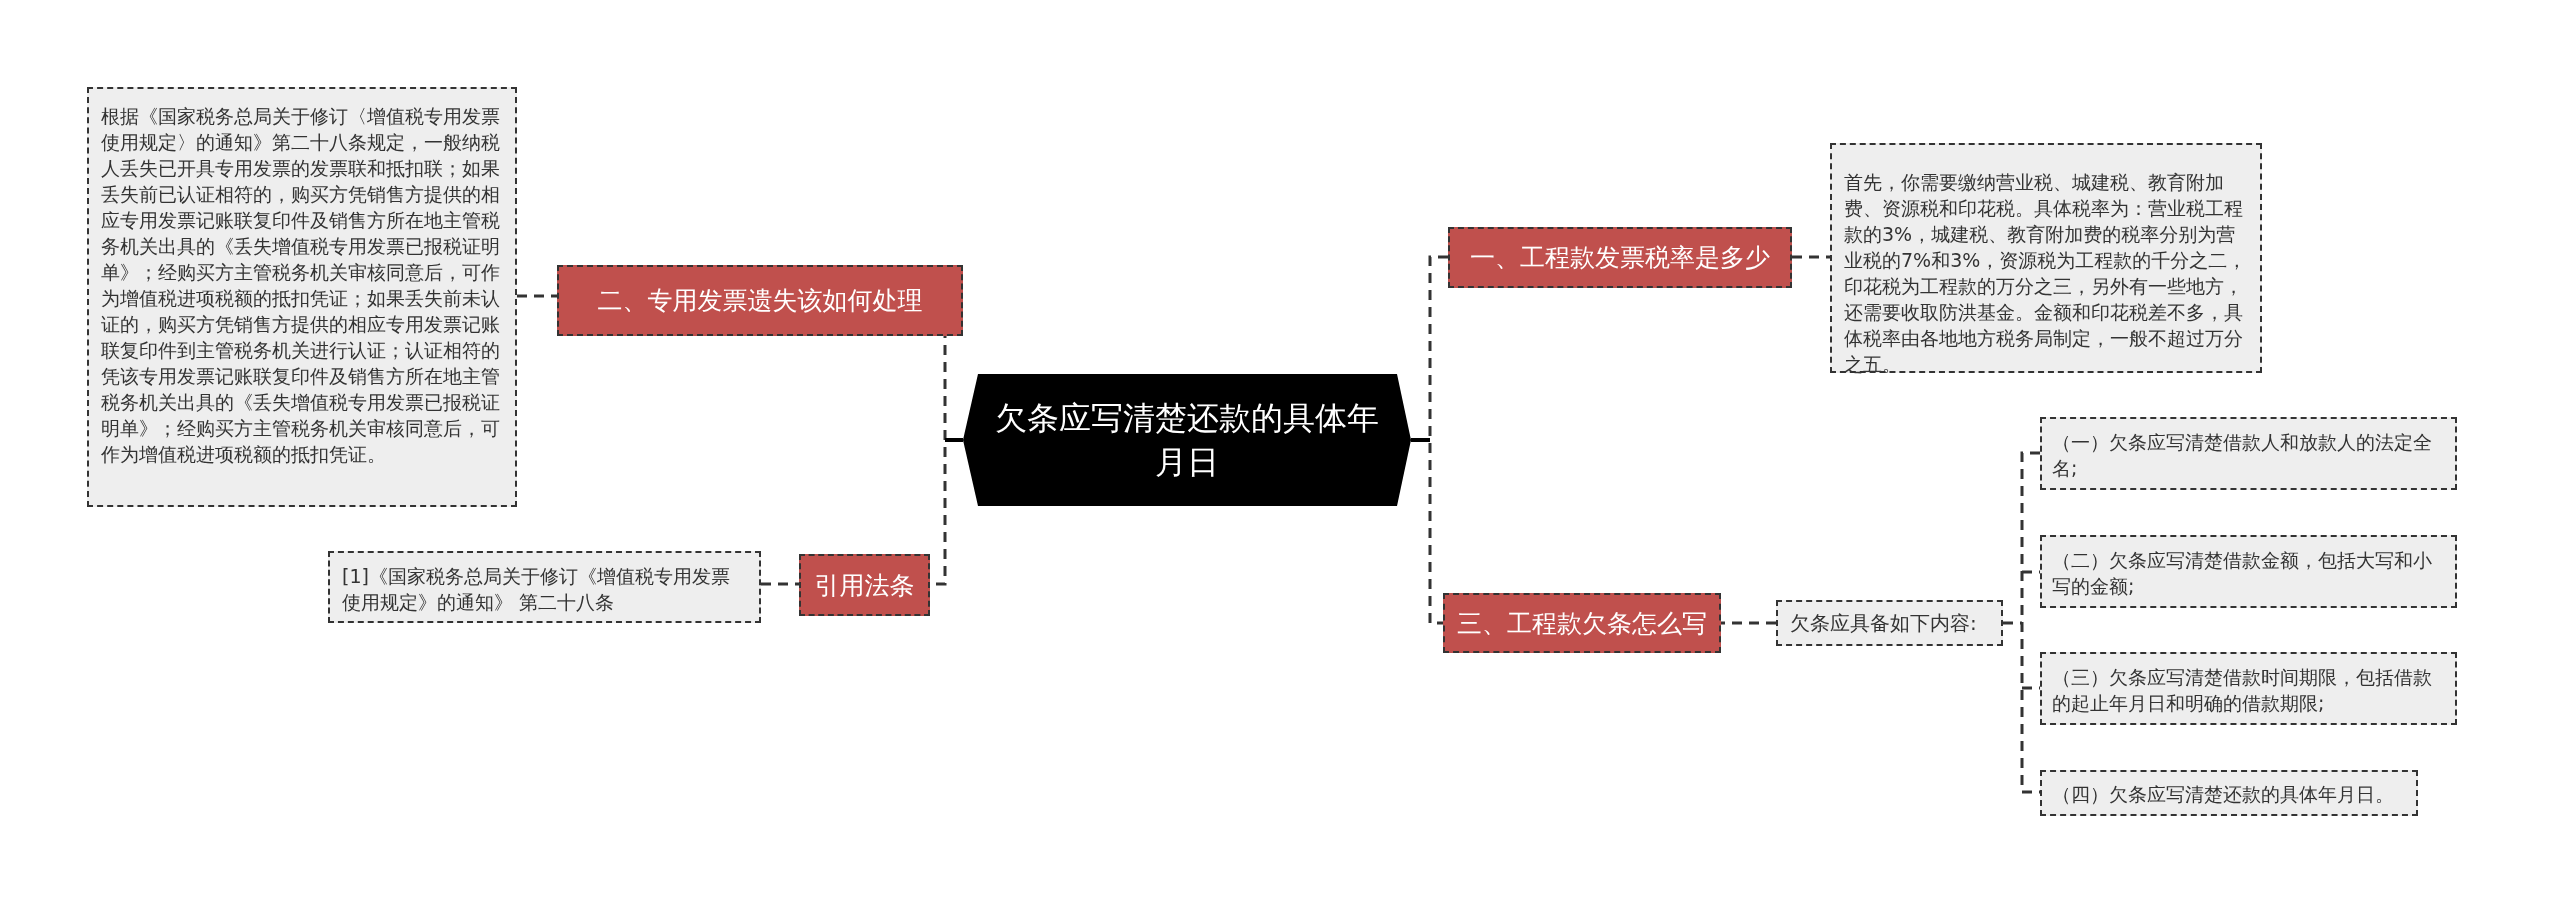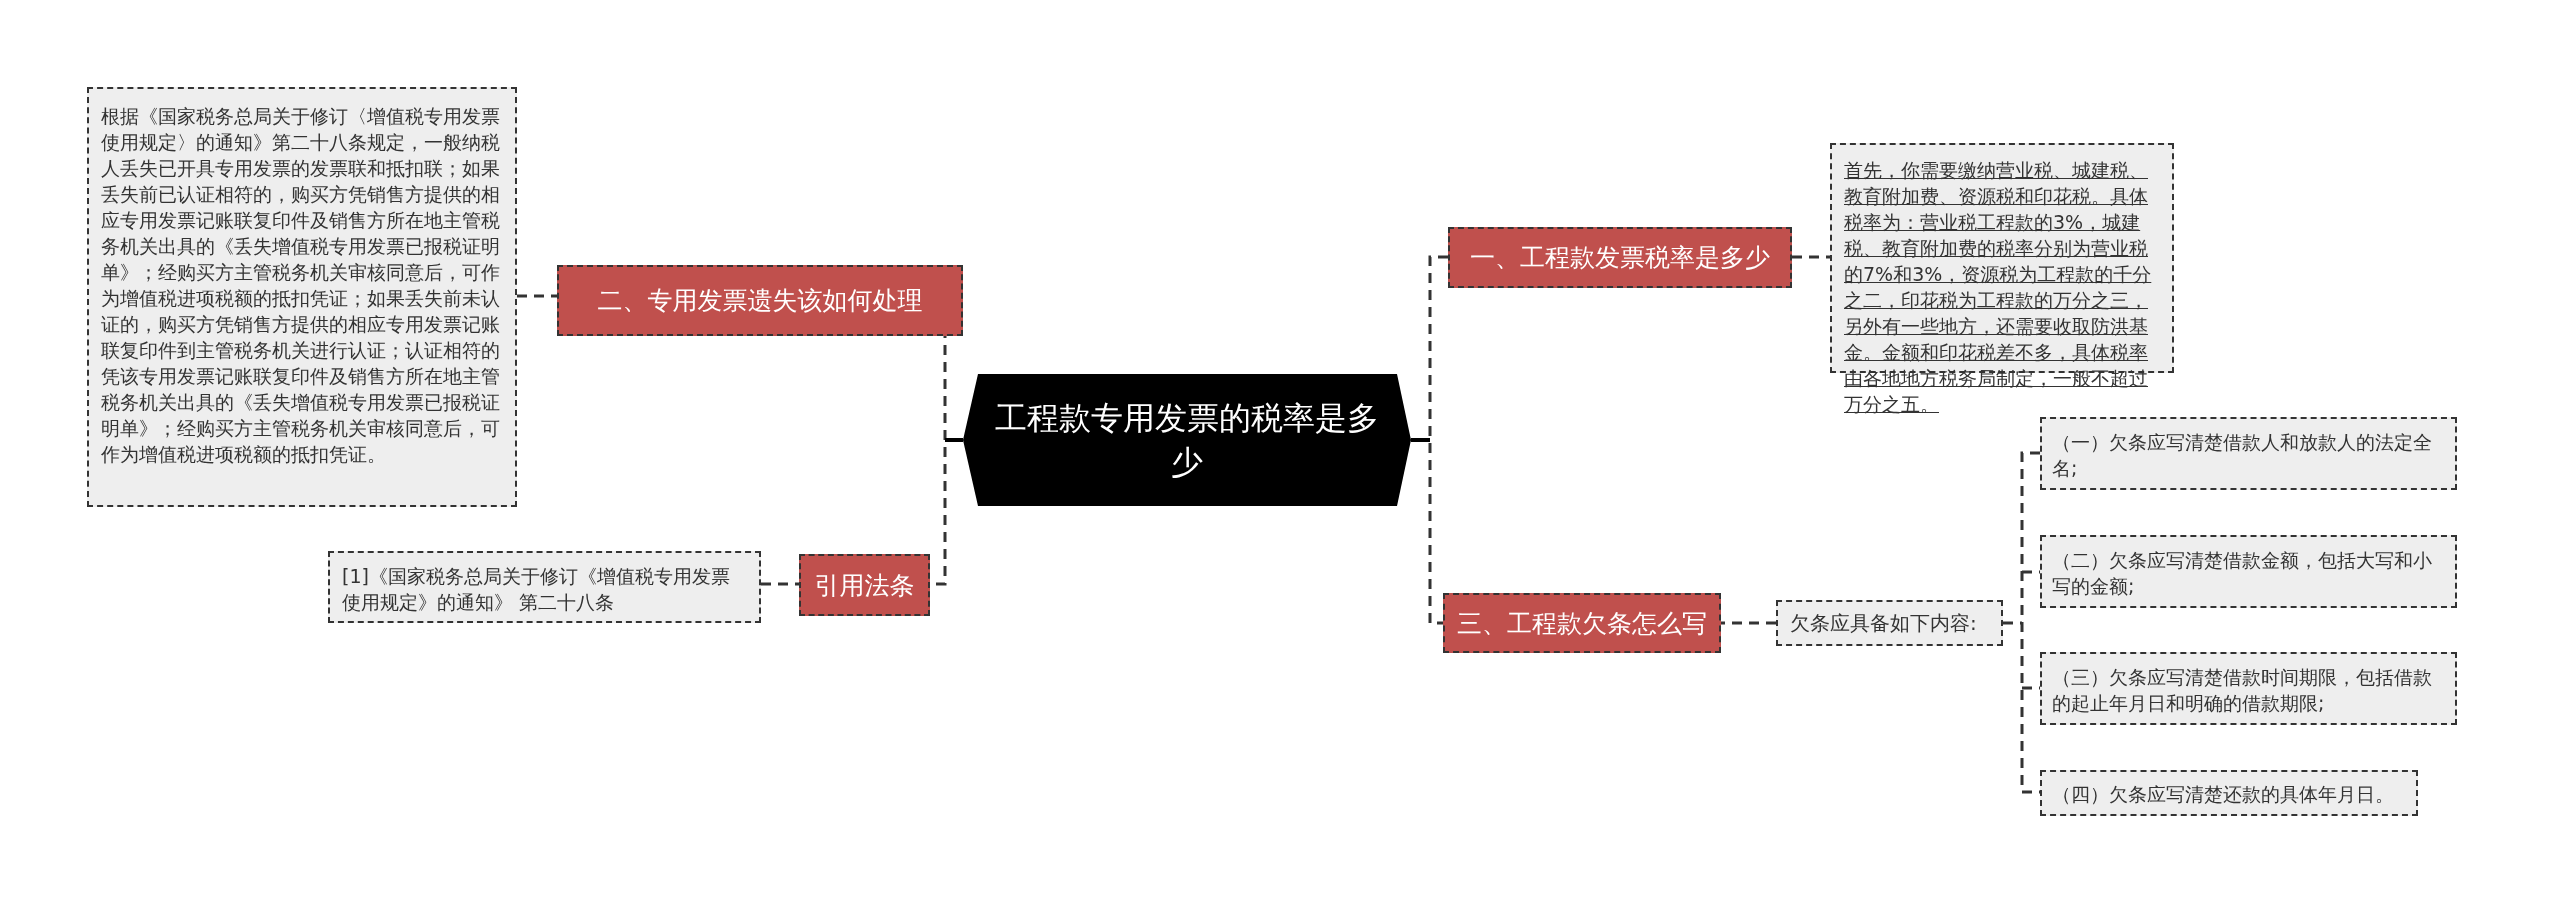--- a/index.html
+++ b/index.html
@@ -49,41 +49,41 @@
     <g stroke="#000000" stroke-width="4">
       <path d="M 945 440 L 963 440"></path>
       <path d="M 1411 440 L 1430 440"></path>
     </g>
   </svg>
 
   <div class="node root" style="left:963px; top:374px; width:448px; height:132px;">
     <svg class="root-shape" viewBox="0 0 448 132" preserveAspectRatio="none">
       <polygon points="15,0 434,0 448,66 434,132 15,132 0,66" fill="#000000"></polygon>
     </svg>
-    <span class="root-text">工程款专用发票的税率是多少</span>
+    <span class="root-text">欠条应写清楚还款的具体年月日</span>
   </div>
 
   <div class="node branch" style="left:557px; top:265px; width:406px; height:71px;">
     <span>二、专用发票遗失该如何处理</span>
   </div>
   <div class="node leaf" style="left:87px; top:87px; width:430px; height:420px; padding:14px 12px;">
     <span>根据《国家税务总局关于修订〈增值税专用发票使用规定〉的通知》第二十八条规定，一般纳税人丢失已开具专用发票的发票联和抵扣联；如果丢失前已认证相符的，购买方凭销售方提供的相应专用发票记账联复印件及销售方所在地主管税务机关出具的《丢失增值税专用发票已报税证明单》；经购买方主管税务机关审核同意后，可作为增值税进项税额的抵扣凭证；如果丢失前未认证的，购买方凭销售方提供的相应专用发票记账联复印件到主管税务机关进行认证；认证相符的凭该专用发票记账联复印件及销售方所在地主管税务机关出具的《丢失增值税专用发票已报税证明单》；经购买方主管税务机关审核同意后，可作为增值税进项税额的抵扣凭证。</span>
   </div>
 
   <div class="node branch" style="left:799px; top:554px; width:131px; height:62px;">
     <span>引用法条</span>
   </div>
   <div class="node leaf" style="left:328px; top:551px; width:433px; height:72px; padding:10px 12px;">
     <span>[1]《国家税务总局关于修订《增值税专用发票使用规定》的通知》 第二十八条</span>
   </div>
 
   <div class="node branch" style="left:1448px; top:227px; width:344px; height:61px;justify-content:center;">
     <span>一、工程款发票税率是多少</span>
   </div>
-  <div class="node leaf" style="left:1830px; top:143px; width:344px; height:230px; padding:12px 12px;text-decoration:underline;">
+  <div class="node leaf" style="left:1830px; top:143px; width:432px; height:230px; padding:24px 12px;">
     <span>首先，你需要缴纳营业税、城建税、教育附加费、资源税和印花税。具体税率为：营业税工程款的3%，城建税、教育附加费的税率分别为营业税的7%和3%，资源税为工程款的千分之二，印花税为工程款的万分之三，另外有一些地方，还需要收取防洪基金。金额和印花税差不多，具体税率由各地地方税务局制定，一般不超过万分之五。</span>
   </div>
 
   <div class="node branch" style="left:1443px; top:593px; width:278px; height:60px;">
     <span>三、工程款欠条怎么写</span>
   </div>
   <div class="node mid" style="left:1776px; top:600px; width:227px; height:46px;">
     <span>欠条应具备如下内容:</span>
   </div>
 

